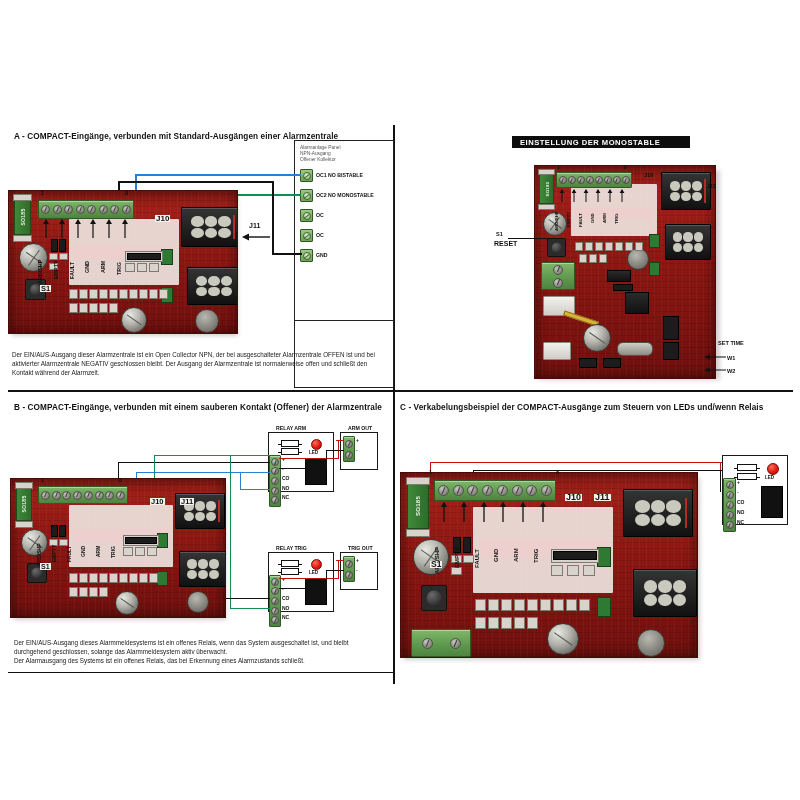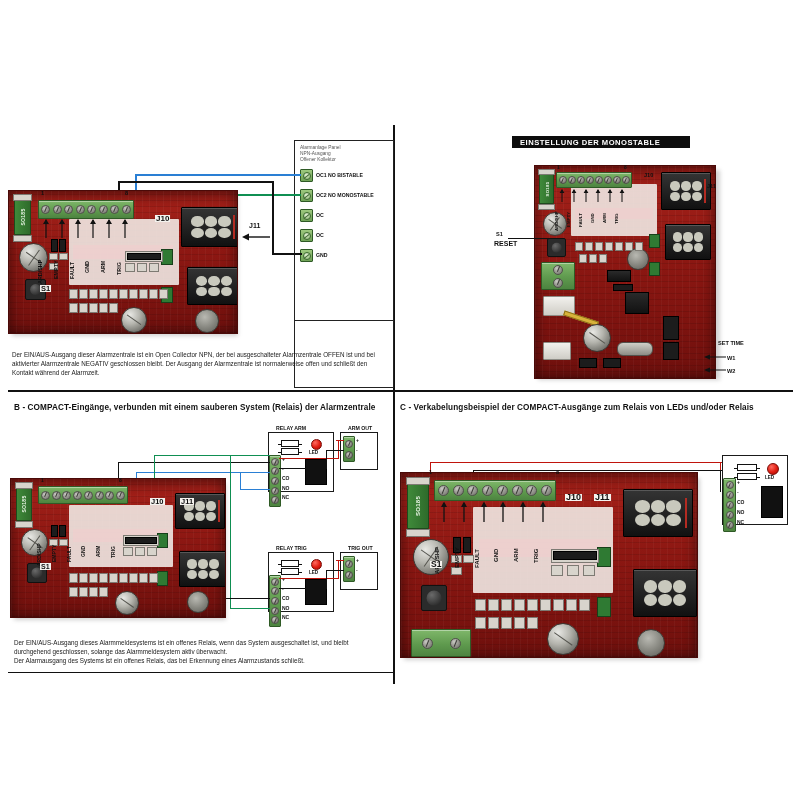--- a/index.html
+++ b/index.html
@@ -137,20 +137,21 @@
 
   
   <div class="vline" style="left:393px;top:125px;width:2px;height:265px;"></div>
   <div class="hline" style="left:8px;top:390px;width:785px;height:2px;"></div>
   <div class="vline" style="left:393px;top:392px;width:2px;height:292px;"></div>
   <div class="hline" style="left:8px;top:672px;width:385px;height:1px;"></div>
 
   
   
   
+  <div class="panel-title" style="left:14px;top:132px;">A - COMPACT-Eingänge, verbunden mit Standard-Ausgängen einer Alarmzentrale</div>
 
   
   <div class="box" style="left:294px;top:140px;width:98px;height:180px;"></div>
   <div class="box" style="left:294px;top:320px;width:98px;height:66px;"></div>
 
   <div class="box-cap" style="left:300px;top:145px;">Alarmanlage Panel</div>
   <div class="box-cap" style="left:300px;top:151px;">NPN-Ausgang</div>
   <div class="box-cap" style="left:300px;top:157px;">Offener Kollektor</div>
 
   
@@ -423,21 +424,21 @@
         <path d="M26,5 L8,5"></path>
         <path d="M26,18 L8,18"></path>
       </g>
     <path d="M4,5 L10,2.5 L10,7.5 Z" fill="#111"></path>
     <path d="M4,18 L10,15.5 L10,20.5 Z" fill="#111"></path>
   </svg>
 
   
   
   
-  <div class="panel-title" style="left:14px;top:403px;">B -  COMPACT-Eingänge, verbunden mit einem sauberen System (Relais) der Alarmzentrale</div>
+  <div class="panel-title" style="left:14px;top:403px;">B -  COMPACT-Eingänge, verbunden mit einem sauberen Kontakt (Offener) der Alarmzentrale</div>
 
   
   <div class="mod-title" style="left:276px;top:425px;">RELAY ARM</div>
   <div class="mod" style="left:268px;top:432px;width:64px;height:58px;">
     <div class="res" style="left:12px;top:7px;width:16px;height:5px;"></div>
     <div class="res" style="left:12px;top:15px;width:16px;height:5px;"></div>
     <div class="led-dot" style="left:42px;top:6px;width:9px;height:9px;"></div>
     <div class="led-txt" style="left:40px;top:17px;">LED</div>
     <div class="relaybody" style="left:36px;top:26px;width:20px;height:24px;"></div>
   </div>
@@ -621,21 +622,21 @@
   
   <div class="note" style="left:14px;top:638px;width:372px;">
     <p>Der EIN/AUS-Ausgang dieses Alarmmeldesystems ist ein offenes Relais, wenn das System ausgeschaltet ist, und bleibt</p>
     <p>durchgehend geschlossen, solange das Alarmmeldesystem aktiv überwacht.</p>
     <p>Der Alarmausgang des Systems ist ein offenes Relais, das bei Erkennung eines Alarmzustands schließt.</p>
   </div>
 
   
   
   
-  <div class="panel-title" style="left:400px;top:403px;">C -  Verkabelungsbeispiel der COMPACT-Ausgänge zum Relais von LEDs und/oder Relais</div>
+  <div class="panel-title" style="left:400px;top:403px;">C -  Verkabelungsbeispiel der COMPACT-Ausgänge zum Steuern von LEDs und/wenn Relais</div>
 
   
   <div class="mod" style="left:722px;top:455px;width:64px;height:68px;">
     <div class="res" style="left:14px;top:8px;width:18px;height:5px;"></div>
     <div class="res" style="left:14px;top:17px;width:18px;height:5px;"></div>
     <div class="led-dot" style="left:44px;top:7px;width:10px;height:10px;"></div>
     <div class="led-txt" style="left:42px;top:19px;">LED</div>
     <div class="relaybody" style="left:38px;top:30px;width:20px;height:30px;"></div>
   </div>
   <div class="term-strip" style="left:723px;top:478px;width:11px;height:50px;flex-direction:column;padding:1px 0;">

